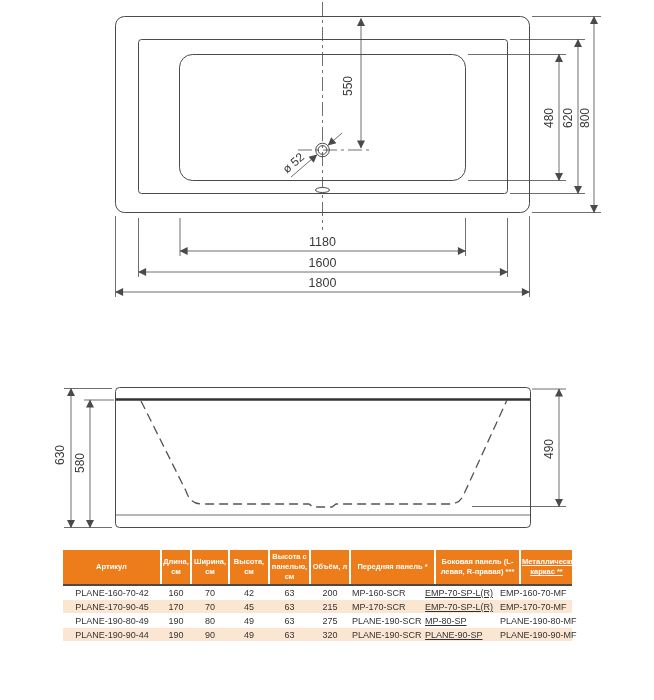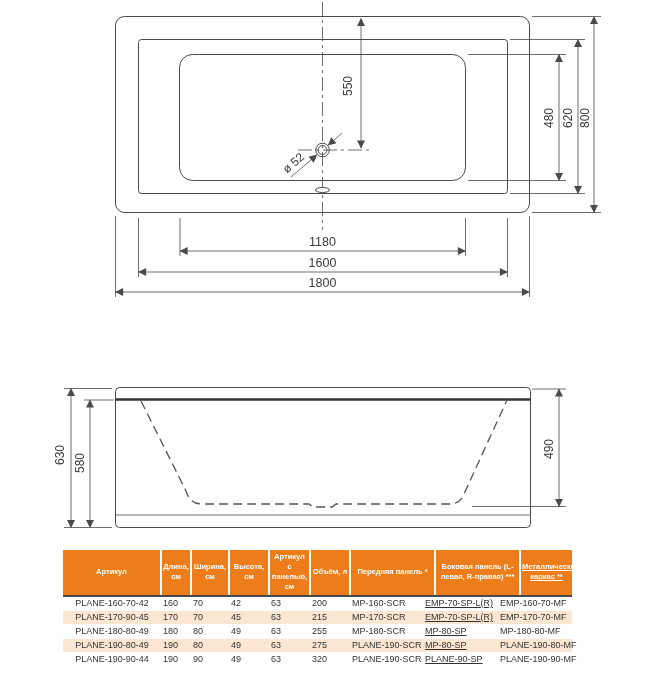--- a/index.html
+++ b/index.html
@@ -24,21 +24,21 @@
     border-right:2px solid #ffffff; border-bottom:2px solid #4a4a4a;
   }
   table.spec thead th:last-child { border-right:none;text-decoration:underline; }
   table.spec tbody td {
     font-size:9px; color:#333333; height:13px; padding:0 2px;
     white-space:nowrap; overflow:visible; border-bottom:1px solid #ffffff;
   }
   table.spec tbody tr:nth-child(even) { background:#FBE7D1; }
   table.spec tbody tr:nth-child(odd)  { background:#ffffff; }
   td.c0 { text-align:center; padding-left:4px; }
-  td.num { }
+  td.num { text-align:center; }
   td.c6, td.c7, td.c8 { text-align:left; }
   td.c7 > span { display:inline-block; margin-left:-12px;text-decoration:underline; }
   td.c8 > span { display:inline-block; margin-left:-22px; }
 </style>
 </head>
 <body>
 
 <div id="page">
 
   <svg id="drawing" width="654" height="543" viewBox="0 0 654 543">
@@ -145,21 +145,21 @@
         <col style="width:85px">
           <col style="width:85px">
           <col style="width:52px">
       </colgroup>
       <thead>
         <tr>
           <th>Артикул</th>
           <th>Длина, см</th>
           <th>Ширина, см</th>
           <th>Высота, см</th>
-          <th>Артикул с панелью, см</th>
+          <th>Высота с панелью, см</th>
           <th>Объём, л</th>
           <th>Передняя панель *</th>
           <th>Боковая панель (L-левая, R-правая) ***</th>
           <th>Металлический каркас **</th>
         </tr>
       </thead>
       <tbody>
         <tr>
           <td class="c0">PLANE-160-70-42</td>
           <td class="num">160</td>
@@ -176,31 +176,20 @@
           <td class="num">170</td>
           <td class="num">70</td>
           <td class="num">45</td>
           <td class="num">63</td>
           <td class="num">215</td>
           <td class="c6">MP-170-SCR</td>
           <td class="c7"><span>EMP-70-SP-L(R)</span></td>
           <td class="c8"><span>EMP-170-70-MF</span></td>
         </tr>
         <tr>
-          <td class="c0">PLANE-180-80-49</td>
-          <td class="num">180</td>
-          <td class="num">80</td>
-          <td class="num">49</td>
-          <td class="num">63</td>
-          <td class="num">255</td>
-          <td class="c6">MP-180-SCR</td>
-          <td class="c7"><span>MP-80-SP</span></td>
-          <td class="c8"><span>MP-180-80-MF</span></td>
-        </tr>
-        <tr>
           <td class="c0">PLANE-190-80-49</td>
           <td class="num">190</td>
           <td class="num">80</td>
           <td class="num">49</td>
           <td class="num">63</td>
           <td class="num">275</td>
           <td class="c6">PLANE-190-SCR</td>
           <td class="c7"><span>MP-80-SP</span></td>
           <td class="c8"><span>PLANE-190-80-MF</span></td>
         </tr>

